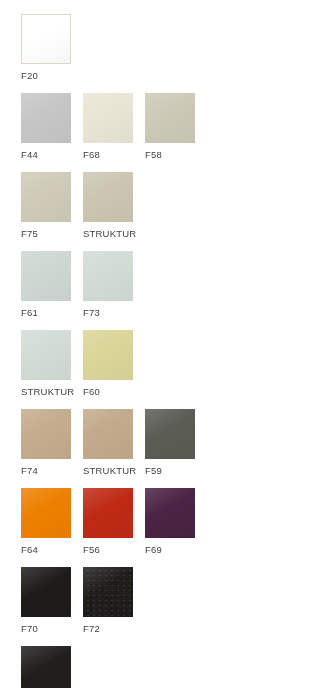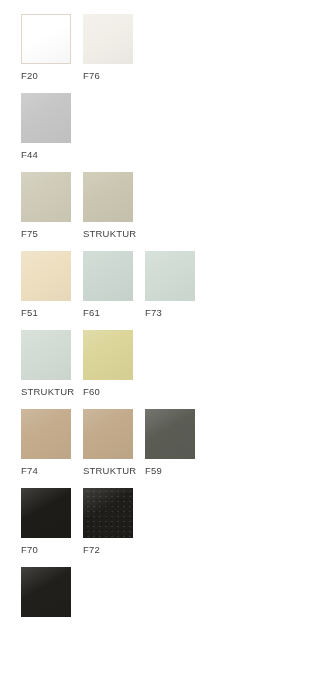--- a/index.html
+++ b/index.html
@@ -81,46 +81,46 @@
 </style>
 </head>
 <body style="background-color: rgb(255, 255, 255);">
 
 <div id="palette-grid">
     <div class="swatch-row">
       <div class="swatch-cell">
         <div class="swatch-chip has-border" style="background-color: rgb(255, 255, 255); border-color: rgb(222, 215, 201);"></div>
         <div class="swatch-label">F20</div>
       </div>
-      <div class="swatch-cell">
-        <div class="swatch-chip" style="background-color: rgb(242, 238, 232);"></div>
-        <div class="swatch-label">F76</div>
-      </div>
     </div>
     <div class="swatch-row">
       <div class="swatch-cell">
         <div class="swatch-chip" style="background-color: rgb(198, 198, 198);"></div>
         <div class="swatch-label">F44</div>
+      </div>
+      <div class="swatch-cell">
+        <div class="swatch-chip" style="background-color: rgb(233, 229, 212);"></div>
+        <div class="swatch-label">F68</div>
+      </div>
+      <div class="swatch-cell">
+        <div class="swatch-chip" style="background-color: rgb(205, 201, 183);"></div>
+        <div class="swatch-label">F58</div>
       </div>
     </div>
     <div class="swatch-row">
       <div class="swatch-cell">
         <div class="swatch-chip" style="background-color: rgb(207, 203, 184);"></div>
         <div class="swatch-label">F75</div>
       </div>
       <div class="swatch-cell">
         <div class="swatch-chip" style="background-color: rgb(202, 198, 177);"></div>
         <div class="swatch-label">STRUKTUR</div>
       </div>
     </div>
     <div class="swatch-row">
-      <div class="swatch-cell">
-        <div class="swatch-chip" style="background-color: rgb(238, 223, 192);"></div>
-        <div class="swatch-label">F51</div>
-      </div>
       <div class="swatch-cell">
         <div class="swatch-chip" style="background-color: rgb(204, 216, 209);"></div>
         <div class="swatch-label">F61</div>
       </div>
       <div class="swatch-cell">
         <div class="swatch-chip" style="background-color: rgb(209, 220, 213);"></div>
         <div class="swatch-label">F73</div>
       </div>
     </div>
     <div class="swatch-row">
@@ -142,20 +142,34 @@
         <div class="swatch-chip" style="background-color: rgb(194, 170, 138);"></div>
         <div class="swatch-label">STRUKTUR</div>
       </div>
       <div class="swatch-cell">
         <div class="swatch-chip" style="background-color: rgb(91, 92, 84);"></div>
         <div class="swatch-label">F59</div>
       </div>
     </div>
     <div class="swatch-row">
       <div class="swatch-cell">
+        <div class="swatch-chip" style="background-color: rgb(237, 128, 0);"></div>
+        <div class="swatch-label">F64</div>
+      </div>
+      <div class="swatch-cell">
+        <div class="swatch-chip" style="background-color: rgb(191, 42, 20);"></div>
+        <div class="swatch-label">F56</div>
+      </div>
+      <div class="swatch-cell">
+        <div class="swatch-chip" style="background-color: rgb(75, 35, 68);"></div>
+        <div class="swatch-label">F69</div>
+      </div>
+    </div>
+    <div class="swatch-row">
+      <div class="swatch-cell">
         <div class="swatch-chip" style="background-color: rgb(30, 28, 24);"></div>
         <div class="swatch-label">F70</div>
       </div>
       <div class="swatch-cell">
         <div class="swatch-chip textured" style="background-color: rgb(32, 30, 27);"></div>
         <div class="swatch-label">F72</div>
       </div>
     </div>
     <div class="swatch-row">
       <div class="swatch-cell">

